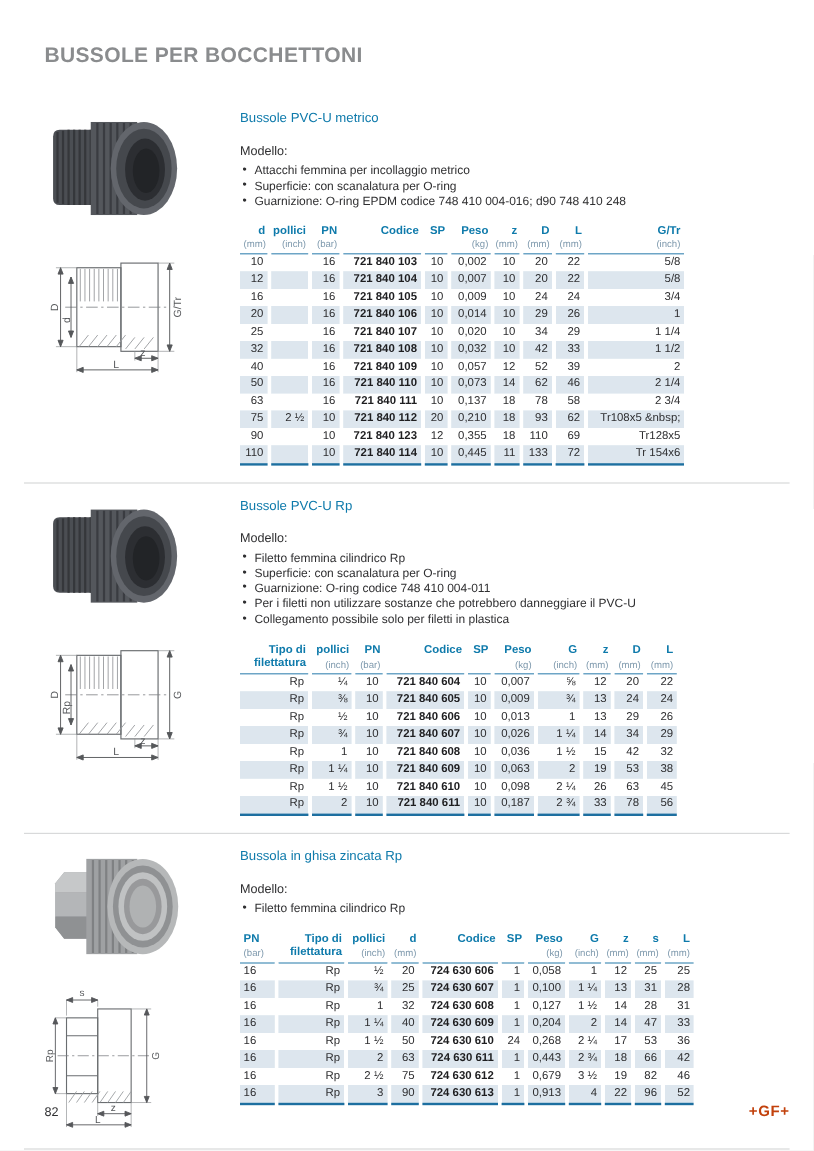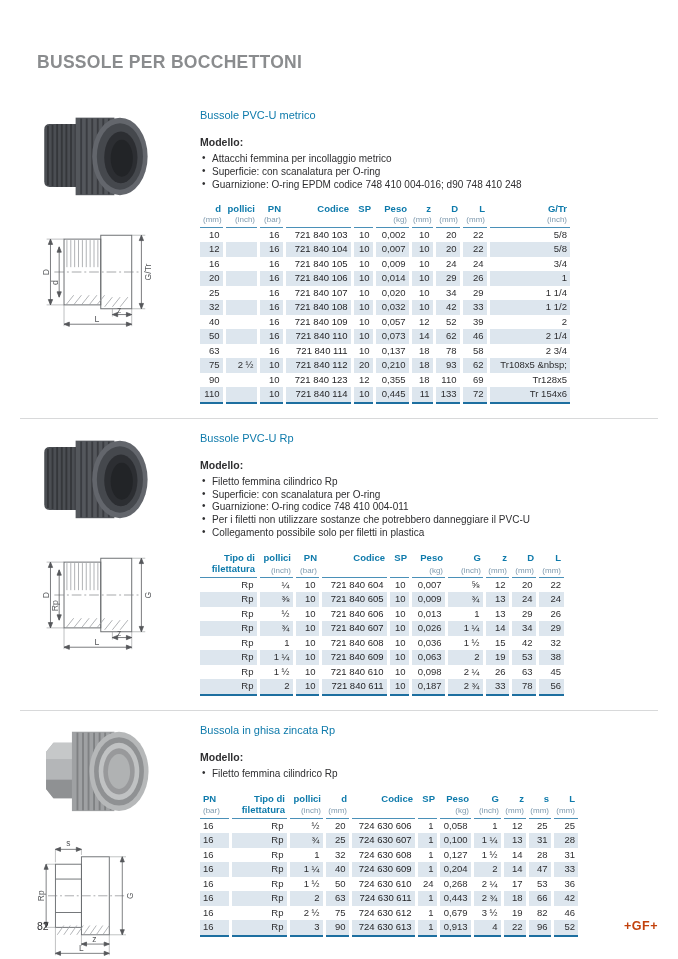--- a/index.html
+++ b/index.html
@@ -1,48 +1,48 @@
 <!DOCTYPE html>
 <html><head>
 <meta charset="utf-8">
 <style>
   html,body { margin:0; padding:0; background:#e8e8e8; }
   .page {
     width:678px; height:959px; background:#ffffff; position:relative;
-    margin:0 auto; box-sizing:border-box; padding:16px 20px; overflow:hidden;
+    margin:0 auto; box-sizing:border-box; padding:0 20px; overflow:hidden;
     font-family:"Liberation Sans", sans-serif; color:#2f2f31;
   }
   .page-title {
     margin:36px 0 0 17px; font-size:17.5px; font-weight:bold;
     color:#8a8c8e; letter-spacing:.3px;
   }
   .section { display:flex; }
   .sec1 { margin-top:36px; }
   .left  { width:160px; flex:none; padding-left:15px; box-sizing:border-box; }
   .right { flex:1; padding-left:20px; }
   .photo { display:block; }
   .draw  { display:block; margin-top:10px; }
   .sec-title { color:#0e7aab; font-weight:normal; font-size:11px; }
-  .model-label { font-weight:bold; font-size:10.5px; margin-top:15px; color:#2f2f31; }
+  .model-label { font-weight:normal; font-size:10.5px; margin-top:15px; color:#2f2f31; }
   ul.bullets { list-style:none; margin:5px 0 0 0; padding:0; font-size:10px; line-height:1.28; color:#2f2f31; }
   ul.bullets li { position:relative; padding-left:12px; }
   ul.bullets li::before { content:"\2022"; position:absolute; left:2px; top:-1px; }
 
   table { border-collapse:collapse; margin-top:13px; table-layout:fixed;
           border-bottom:2.5px solid #1d6fa0; }
   .t1 { width:370px; } .t2 { width:364px; } .t3 { width:378px; }
   th { color:#0e7aab; font-size:9.5px; font-weight:bold; text-align:right;
        padding:0 3px; line-height:1.15; vertical-align:bottom; white-space:nowrap; }
   tr.units th { font-weight:normal; font-size:8px; color:#7e99ad;
        border-bottom:1px solid #4a90b8; padding-bottom:2px; }
   tr.units th.sublabel { font-weight:bold; font-size:9.5px; color:#0e7aab; }
   td { font-size:9.5px; color:#2e2e30; text-align:right; padding:1px 3px;
        line-height:1.32; white-space:nowrap; overflow:hidden; border-left:3px solid #fff; }
   td:first-child { border-left:none; }
-  td.codice { font-weight:normal; color:#1e1e20; }
+  td.codice { font-weight:bold; color:#1e1e20; }
   tr.stripe td { background:#dde6ee; }
   .t3 th:first-child, .t3 td:first-child { text-align:left; }
   .t1 col:nth-child(1){width:24px}.t1 col:nth-child(2){width:34px}.t1 col:nth-child(3){width:26px}
   .t1 col:nth-child(4){width:68px}.t1 col:nth-child(5){width:22px}.t1 col:nth-child(6){width:36px}
   .t1 col:nth-child(7){width:24px}.t1 col:nth-child(8){width:27px}.t1 col:nth-child(9){width:27px}
   .t1 col:nth-child(10){width:82px}
   .t2 col:nth-child(1){width:58px}.t2 col:nth-child(2){width:36px}.t2 col:nth-child(3){width:26px}
   .t2 col:nth-child(4){width:68px}.t2 col:nth-child(5){width:22px}.t2 col:nth-child(6){width:36px}
   .t2 col:nth-child(7){width:38px}.t2 col:nth-child(8){width:26px}.t2 col:nth-child(9){width:27px}
   .t2 col:nth-child(10){width:27px}

